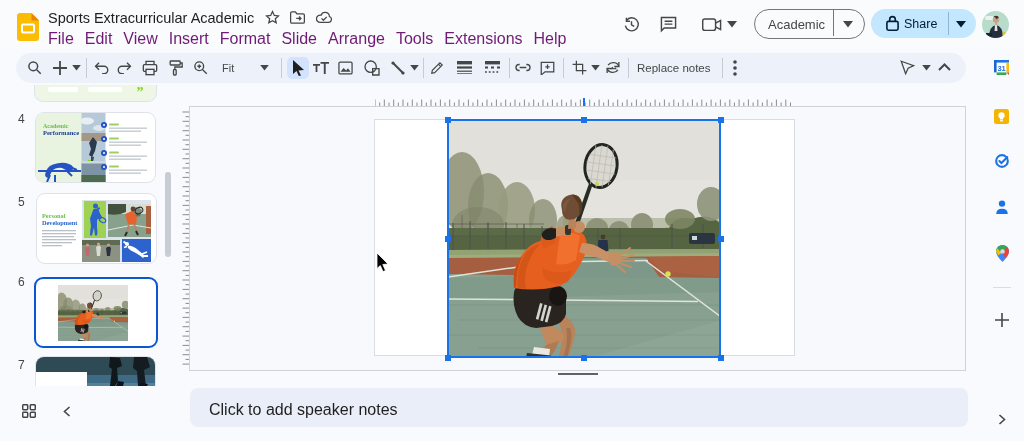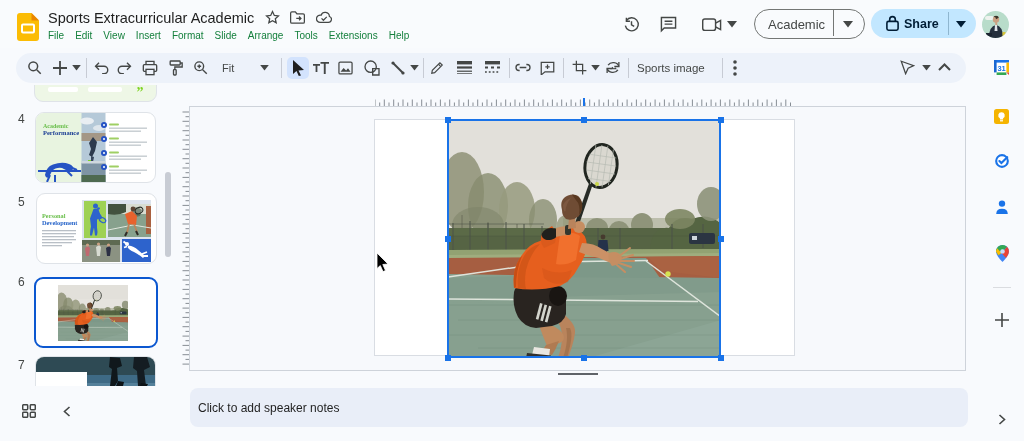--- a/index.html
+++ b/index.html
@@ -30,21 +30,21 @@
 <svg class="abs ic" style="left:290px;top:11px" width="15" height="13" viewBox="0 0 24 20" fill="none" stroke="#444746" stroke-width="2">
     <path d="M1 3 Q1 1 3 1 L8.5 1 L11 4 L21 4 Q23 4 23 6 L23 17 Q23 19 21 19 L3 19 Q1 19 1 17 Z"></path>
     <path d="M10 11.5 h7 M14.5 8.5 l3 3 -3 3"></path>
   </svg>
 
 <svg class="abs ic" style="left:316px;top:11px" width="16" height="13" viewBox="0 0 26 20" fill="none" stroke="#444746" stroke-width="2">
     <path d="M7 18 A6 6 0 1 1 8.3 6.2 A7 7 0 0 1 21.8 8.3 A5 5 0 0 1 20 18 Z"></path>
     <path d="M9 11.5 l3 3 5.5-5.5"></path>
   </svg>
 
-<div class="abs" style="left:48px;top:30px;font-size:10px;color:#15803d;">
+<div class="abs" style="left:48px;top:30px;font-size:16px;color:#701a75;">
   <span style="margin-right:11px;">File</span><span style="margin-right:11px;">Edit</span><span style="margin-right:11px;">View</span><span style="margin-right:11px;">Insert</span><span style="margin-right:11px;">Format</span><span style="margin-right:11px;">Slide</span><span style="margin-right:11px;">Arrange</span><span style="margin-right:11px;">Tools</span><span style="margin-right:11px;">Extensions</span><span>Help</span>
 </div>
 
 <svg class="abs" style="left:623px;top:16px" width="17" height="17" viewBox="0 0 24 24" fill="none" stroke="#444746" stroke-width="2">
     <path d="M4.8 6.5 A9.2 9.2 0 1 1 3.3 13.5"></path>
     <path d="M4.8 2.5 v5 h5"></path>
     <path d="M12 7.5 v5 l3.8 2.2"></path>
   </svg>
 <svg class="abs" style="left:660px;top:16px" width="17" height="17" viewBox="0 0 24 24" fill="none" stroke="#444746" stroke-width="2">
     <path d="M2 2 h20 v15 h-16 l-4 4 z"></path>
@@ -63,21 +63,21 @@
 <div class="abs" style="left:833px;top:10px;width:1px;height:26px;background:#747775;"></div>
 <svg class="abs" style="left:843px;top:21px" width="10" height="7" viewBox="0 0 10 7" fill="#444746">
     <path d="M0 0 h10 l-5 6.5z"></path>
   </svg>
 
 <div class="abs" style="left:871px;top:9px;width:105px;height:29px;border-radius:15px;background:#c2e7ff;"></div>
 <svg class="abs" style="left:886px;top:15px" width="13" height="16" viewBox="0 0 16 20" fill="none" stroke="#001d35" stroke-width="2">
     <rect x="1" y="8" width="14" height="11" rx="2"></rect>
     <path d="M4.5 8 V5.5 a3.5 3.5 0 0 1 7 0 V8"></path>
   </svg>
-<div class="abs" style="left:904px;top:17px;font-size:12.5px;color:#001d35;font-weight:bold;">Share</div>
+<div class="abs" style="left:904px;top:17px;font-size:12.5px;color:#001d35;font-weight:normal;">Share</div>
 <div class="abs" style="left:948px;top:12px;width:1px;height:23px;background:#8fb6cf;"></div>
 <svg class="abs" style="left:956px;top:21px" width="10" height="7" viewBox="0 0 10 7" fill="#001d35">
     <path d="M0 0 h10 l-5 6.5z"></path>
   </svg>
 
 <svg class="abs" style="left:982px;top:11px" width="27" height="27" viewBox="0 0 27 27">
   <defs>
       <clipPath id="av">
         <circle cx="13.5" cy="13.5" r="13.5"></circle>
       </clipPath>
@@ -210,21 +210,21 @@
   </svg>
 
 <svg class="abs" style="left:605px;top:60px" width="16" height="15" viewBox="0 0 24 23" fill="none" stroke="#444746" stroke-width="2">
     <path d="M4.5 8 A9 8 0 0 1 21 10"></path>
     <path d="M21 3 v7 h-7"></path>
     <path d="M19.5 15 A9 8 0 0 1 3 13"></path>
     <path d="M3 20 v-7 h7"></path>
     <path d="M8 14 l3-3.5 2.5 2.5 2-2 2.5 3z" fill="#444746" stroke="none"></path>
   </svg>
 <div class="sep" style="left:628px;"></div>
-<div class="abs" style="left:637px;top:62px;font-size:11.5px;color:#444746;">Sports image</div>
+<div class="abs" style="left:637px;top:62px;font-size:11.5px;color:#444746;">Replace notes</div>
 <div class="sep" style="left:722px;"></div>
 <svg class="abs" style="left:733px;top:60px" width="4" height="16" viewBox="0 0 4 16" fill="#444746">
     <circle cx="2" cy="2" r="1.8"></circle>
     <circle cx="2" cy="8" r="1.8"></circle>
     <circle cx="2" cy="14" r="1.8"></circle>
   </svg>
 
 <svg class="abs" style="left:900px;top:60px" width="15" height="15" viewBox="0 0 24 24" fill="none" stroke="#444746" stroke-width="2">
     <path d="M2 2 L22 9 L13 13 L9 22 Z"></path>
   </svg>
@@ -716,13 +716,13 @@
 <div class="abs" style="left:581px;top:355px;width:6px;height:6px;background:#1973e8;"></div>
 <div class="abs" style="left:718px;top:355px;width:6px;height:6px;background:#1973e8;"></div>
 
 <svg class="abs" style="left:376px;top:253px" width="13" height="19" viewBox="0 0 13 19">
     <path d="M1 0 L12 11 L6.8 11.5 L9.5 17.5 L7 18.6 L4.3 12.6 L1 15.5 Z" fill="#000" stroke="#fff" stroke-width="0.8"></path>
   </svg>
 
 <div class="abs" style="left:558px;top:373px;width:40px;height:2px;background:#5f6368;"></div>
 
 <div class="abs" style="left:190px;top:388px;width:778px;height:39px;background:#e9eef8;border-radius:8px;"></div>
-<div class="abs" style="left:198px;top:401px;font-size:12px;color:#1f1f1f;">Click to add speaker notes</div>
+<div class="abs" style="left:209px;top:401px;font-size:16px;color:#1f1f1f;">Click to add speaker notes</div>
 
 </body></html>

